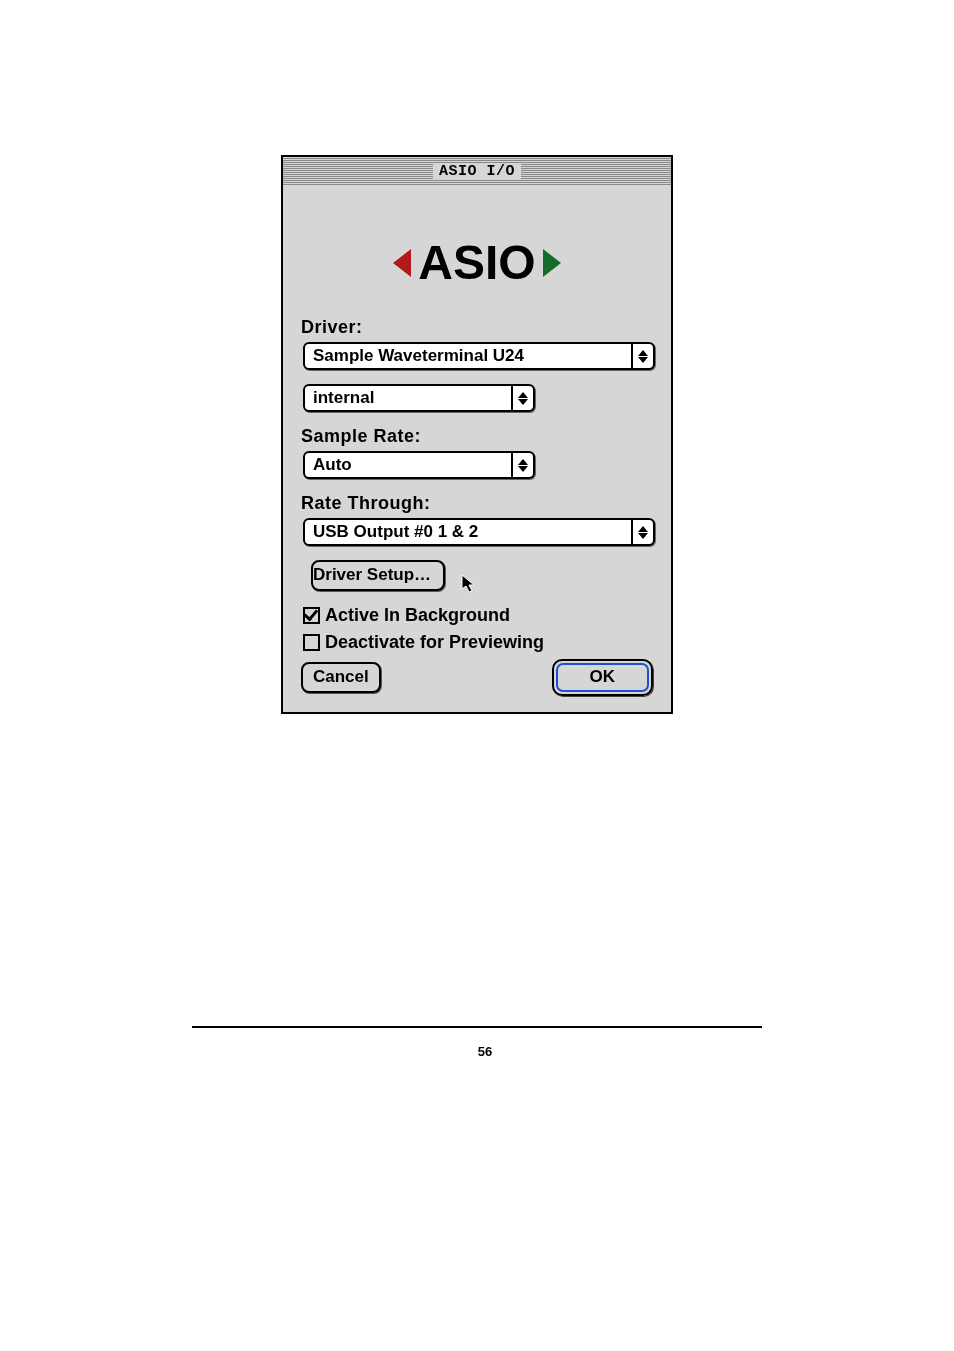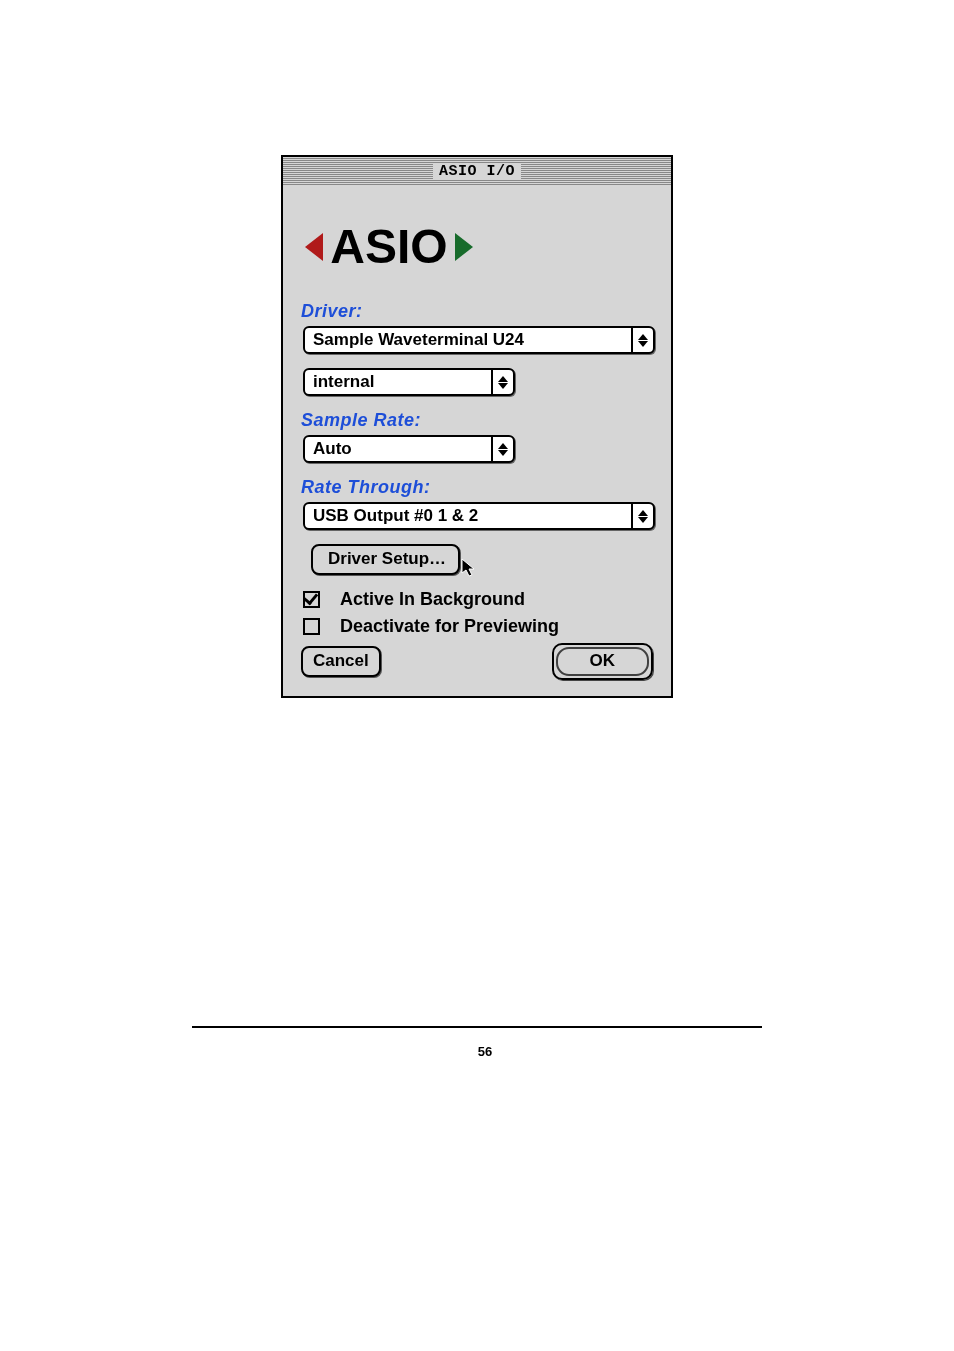--- a/index.html
+++ b/index.html
@@ -40,47 +40,46 @@
     padding: 0 6px;
     font-family: "Courier New", monospace;
     font-weight: bold;
     font-size: 15px;
     letter-spacing: 0.5px;
   }
   .dialog-body {
     padding: 14px 18px 16px 18px;
   }
   .logo-wrap {
-    text-align: left;
-    margin: 16px 0 18px 0;
+    text-align: center;
+    margin: 32px 0 18px 0;
   }
   .logo {
     display: inline-block;
   }
   .label {
     font-family: Arial, Helvetica, sans-serif;
     font-weight: 900;
     font-size: 18px;
     letter-spacing: 0.5px;
     margin-bottom: 4px;
-    color: #1d4ed8;
-    font-style: italic;
+    color: #000000;
   }
   .field-row { margin-bottom: 14px; }
   .dropdown {
     display: flex;
     align-items: stretch;
     background: #fff;
     border: 2px solid #000;
     border-radius: 6px;
     height: 28px;
     box-shadow: 1px 1px 0 #666;
   }
   .dropdown.wide { width: 352px; margin-left: 2px;}
-  .dropdown.narrow { width: 212px; margin-left: 2px;}
+  .dropdown.narrow { width: 232px; margin-left: 2px;}
   .dropdown .dd-text {
     flex: 1;
     padding: 2px 8px 0 8px;
     font-weight: 900;
     font-size: 17px;
     font-family: Arial, Helvetica, sans-serif;
     white-space: nowrap;
     overflow: hidden;
   }
   .dropdown .dd-arrows {
@@ -102,42 +101,42 @@
     width: 0; height: 0;
     border-left: 5px solid transparent;
     border-right: 5px solid transparent;
     border-top: 6px solid #000;
   }
   .pushbutton {
     display: inline-block;
     background: #d6d6d6;
     border: 2px solid #000;
     border-radius: 8px;
-    padding: 3px 12px 4px 15px;
+    padding: 3px 12px 4px 0;
     font-weight: 900;
     font-size: 17px;
     box-shadow: 1px 1px 0 #555;
     text-align: center;
     font-family: Arial, Helvetica, sans-serif;
   }
   .driver-setup-row {
     margin: 4px 0 14px 10px;
     font-size: 0;
     position: relative;
   }
   .cursor {
     position: absolute;
     left: 150px;
     top: 14px;
     pointer-events: none;
   }
   .check-row {
     display: flex;
     align-items: center;
-    gap: 20px;
+    gap: 5px;
     margin-bottom: 6px;
     margin-left: 2px;
   }
   .checkbox {
     width: 17px; height: 17px;
     border: 2px solid #000;
     background: #d6d6d6;
     display: flex;
     align-items: center;
     justify-content: center;
@@ -161,22 +160,22 @@
   }
   .ok-wrap {
     margin-left: auto;
     border: 2px solid #000;
     border-radius: 10px;
     padding: 2px;
     box-shadow: 1px 1px 0 #444;
   }
   .ok-btn {
     background: #d6d6d6;
-    border: 2px solid #404040;
-    border-radius: 13px;
+    border: 2px solid #1d4ed8;
+    border-radius: 7px;
     padding: 2px 32px 3px 32px;
     font-weight: 900;
     font-size: 17px;
     text-align: center;
   }
   .footer-line {
     position: absolute;
     left: 192px;
     right: 192px;
     top: 1026px;

